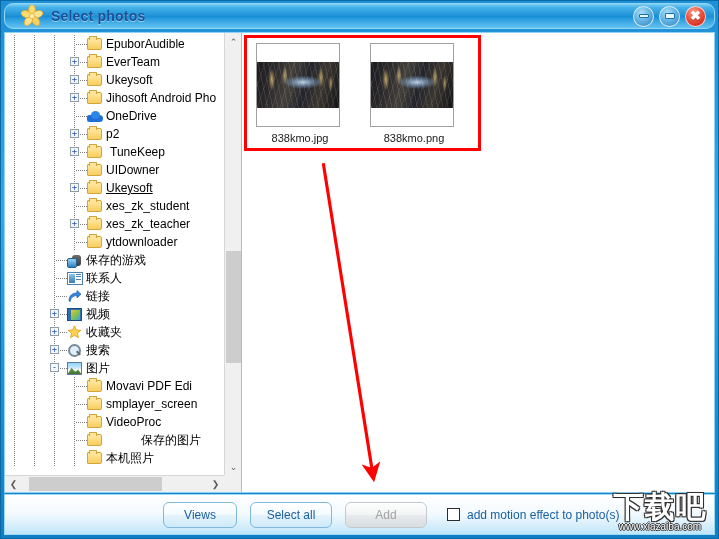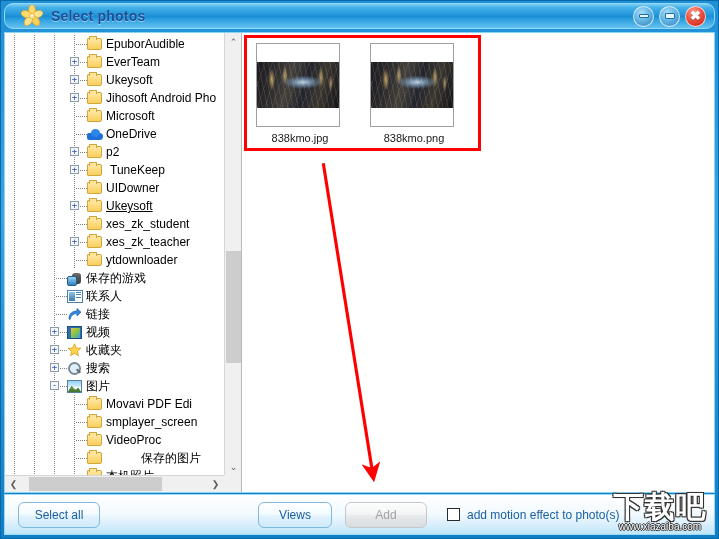--- a/index.html
+++ b/index.html
@@ -455,33 +455,20 @@
             </div>
             <div class="trow">
               <div class="guides">
                 <div class="guide" style="left: 9px;"></div>
                 <div class="guide" style="left: 29px;"></div>
                 <div class="guide" style="left: 49px;"></div>
                 <div class="guide" style="left: 69px;"></div>
                 <div class="hguide" style="left: 71px; width: 12px;"></div>
               </div>
               <div class="ticon" style="left: 82px;">
-                <div class="ico-folder"></div>
-              </div>
-              <div class="tlabel" style="left: 101px;">Microsoft</div>
-            </div>
-            <div class="trow">
-              <div class="guides">
-                <div class="guide" style="left: 9px;"></div>
-                <div class="guide" style="left: 29px;"></div>
-                <div class="guide" style="left: 49px;"></div>
-                <div class="guide" style="left: 69px;"></div>
-                <div class="hguide" style="left: 71px; width: 12px;"></div>
-              </div>
-              <div class="ticon" style="left: 82px;">
                 <div class="ico-onedrive"></div>
               </div>
               <div class="tlabel" style="left: 101px;">OneDrive</div>
             </div>
             <div class="trow">
               <div class="guides">
                 <div class="guide" style="left: 9px;"></div>
                 <div class="guide" style="left: 29px;"></div>
                 <div class="guide" style="left: 49px;"></div>
                 <div class="guide" style="left: 69px;"></div>
@@ -768,22 +755,22 @@
           <marker id="ahead" markerWidth="6" markerHeight="6" refX="2.4" refY="3" orient="auto">
             <path d="M0,0 L6,3 L0,6 L1.6,3 Z" fill="#ff0000"></path>
           </marker>
         </defs>
         <line x1="83" y1="128" x2="133" y2="430" stroke="#ff0000" stroke-width="3.2" marker-end="url(#ahead)"></line>
       </svg>
     </div>
   </div>
 
   <div class="bottombar">
+    <div class="btn views">Views</div>
     <div class="btn selectall">Select all</div>
-    <div class="btn views">Views</div>
     <div class="btn add">Add</div>
     <div class="chk-wrap">
       <div class="chk"></div>
       <div class="chk-label">add motion effect to photo(s)</div>
     </div>
   </div>
 
   <div class="watermark">
     <div class="wm-logo">下载吧</div>
     <div class="wm-url">www.xiazaiba.com</div>

